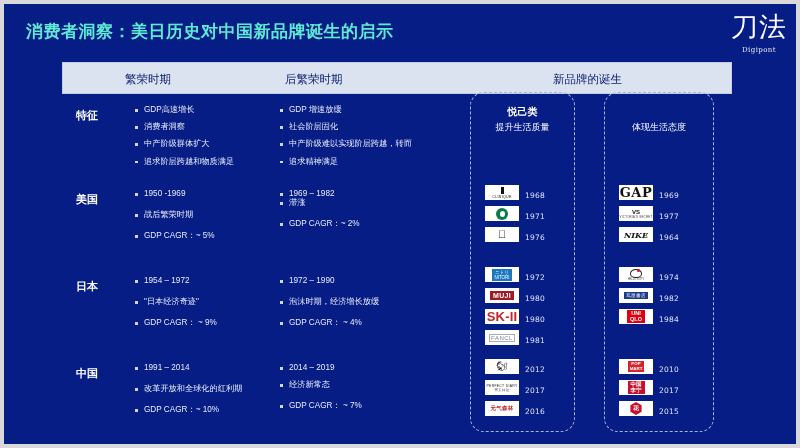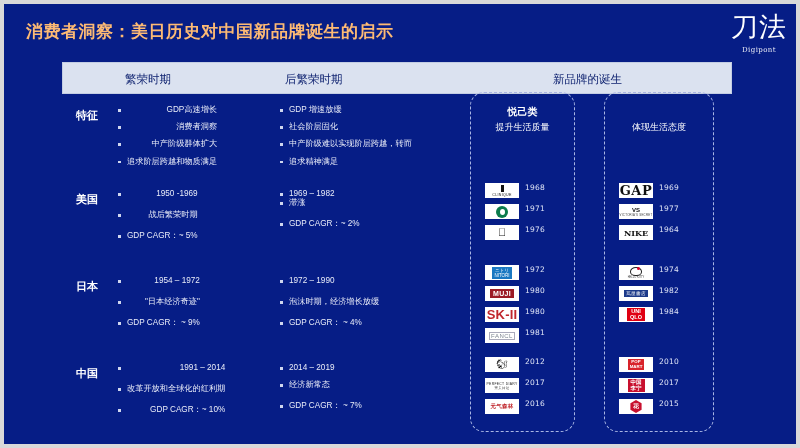--- a/index.html
+++ b/index.html
@@ -7,21 +7,21 @@
   #slide{
     position:relative;width:800px;height:448px;overflow:hidden;
     background:#071e87;
     border:4px solid #d9d9d9;
     box-sizing:border-box;
   }
   #inner{position:absolute;left:0;top:0;right:0;bottom:0;background:#061d86;}
   
   .title{
     position:absolute;left:22px;top:16px;
-    font-size:17px;font-weight:bold;color:#fdba74;
+    font-size:17px;font-weight:bold;color:#5eead4;
     letter-spacing:.5px;white-space:nowrap;
   }
   
   .brandmark{
     position:absolute;right:6px;top:8px;width:62px;text-align:center;color:#ffffff;
   }
   .brandmark .bm-ch{
     font-family:"DejaVu Serif","Liberation Serif",serif;
     font-size:27px;line-height:30px;letter-spacing:1px;
   }
@@ -50,41 +50,41 @@
   .bullets li{
     list-style:none;position:relative;
     font-size:8.2px;line-height:8.2px;color:#e9ecf8;
     margin-bottom:9px;padding-left:10px;white-space:nowrap;
   }
   .bullets li:before{
     content:"";position:absolute;left:1px;top:3px;
     width:2.5px;height:2.5px;background:#cfd6ee;
   }
   .bullets{margin:0;padding:0;}
-  .colA{left:113px;text-align:right;}
+  .colA{left:130px;}
   .colB{left:275px;}
   
   .panel{
     position:absolute;border:1.4px dashed #a9b6e4;border-radius:14px;
     box-sizing:border-box;
   }
   #panel-self{left:466px;top:88px;width:105px;height:340px;}
   #panel-spirit{left:600px;top:88px;width:110px;height:340px;}
   .panel-title{
     position:absolute;left:0;right:0;top:12px;text-align:center;
     font-size:10px;font-weight:bold;color:#ffffff;
   }
   .panel-sub{
     position:absolute;left:0;right:0;top:28px;text-align:center;
     font-size:9px;color:#ffffff;
   }
   
   .logogroup{position:absolute;left:0;right:0;}
   .logorow{
-    display:flex;align-items:flex-start;height:17px;margin-bottom:4px;padding-left:14px;
+    display:flex;align-items:flex-end;height:17px;margin-bottom:4px;padding-left:14px;
   }
   .logobox{
     width:34px;height:15px;background:#ffffff;
     display:flex;align-items:center;justify-content:center;
     overflow:hidden;flex:0 0 auto;
   }
   .yr{
     font-size:7.5px;color:#dfe4f6;margin-left:6px;letter-spacing:.2px;
     font-family:"DejaVu Sans",sans-serif;
   }
@@ -98,21 +98,21 @@
   .muji{background:#9b1b26;color:#fff;font-size:7px;padding:1px 3px;font-weight:bold;letter-spacing:.3px;}
   .skii{font-size:13px;font-weight:bold;color:#c0272d;letter-spacing:.2px;}
   .fancl{font-size:6px;color:#7d8590;letter-spacing:.5px;border:0.5px solid #aab;padding:0 1px;}
   .squirrel{font-size:9px;line-height:9px;}
   .perfect{font-size:3.4px;line-height:4px;color:#222;text-align:center;letter-spacing:.3px;}
   .genki{font-size:5.5px;color:#c0272d;font-weight:bold;letter-spacing:.3px;}
   .gap{font-family:"DejaVu Serif",serif;font-size:13px;font-weight:bold;color:#111;letter-spacing:.5px;}
   .vs{display:flex;flex-direction:column;align-items:center;justify-content:center;height:100%;}
   .vs .mono{font-size:6px;font-weight:bold;color:#111;line-height:6px;}
   .vs .sub{font-size:2.8px;color:#333;letter-spacing:.3px;}
-  .nike{font-family:"DejaVu Serif",serif;font-size:8px;font-weight:bold;color:#111;}
+  .nike{font-family:"DejaVu Serif",serif;font-style:italic;font-size:8px;font-weight:bold;color:#111;}
   .hk{display:flex;flex-direction:column;align-items:center;justify-content:center;height:100%;}
   .hk .face{width:10px;height:7px;border-radius:50% 50% 45% 45%;background:#fff;border:0.7px solid #222;position:relative;}
   .hk .face:after{content:"";position:absolute;right:0.5px;top:-0.5px;width:3px;height:3px;border-radius:50%;background:#e4002b;}
   .hk .sub{font-size:2.6px;color:#333;}
   .tsutaya{background:#1c3a8a;color:#fff;font-size:4.5px;padding:1px 2px;letter-spacing:.4px;}
   .uniqlo{background:#e00012;color:#fff;font-size:5.5px;line-height:5.5px;font-weight:bold;padding:1px 3px;text-align:center;}
   .evisu{display:flex;flex-direction:column;align-items:center;justify-content:center;height:100%;}
   .evisu .arc{width:12px;height:5px;border-radius:12px 12px 0 0;background:#111;}
   .evisu .sub{font-size:4px;font-weight:bold;color:#111;letter-spacing:.3px;}
   .popmart{background:#d8232a;color:#fff;font-size:4.4px;line-height:4.8px;font-weight:bold;text-align:center;padding:1px 2px;}

